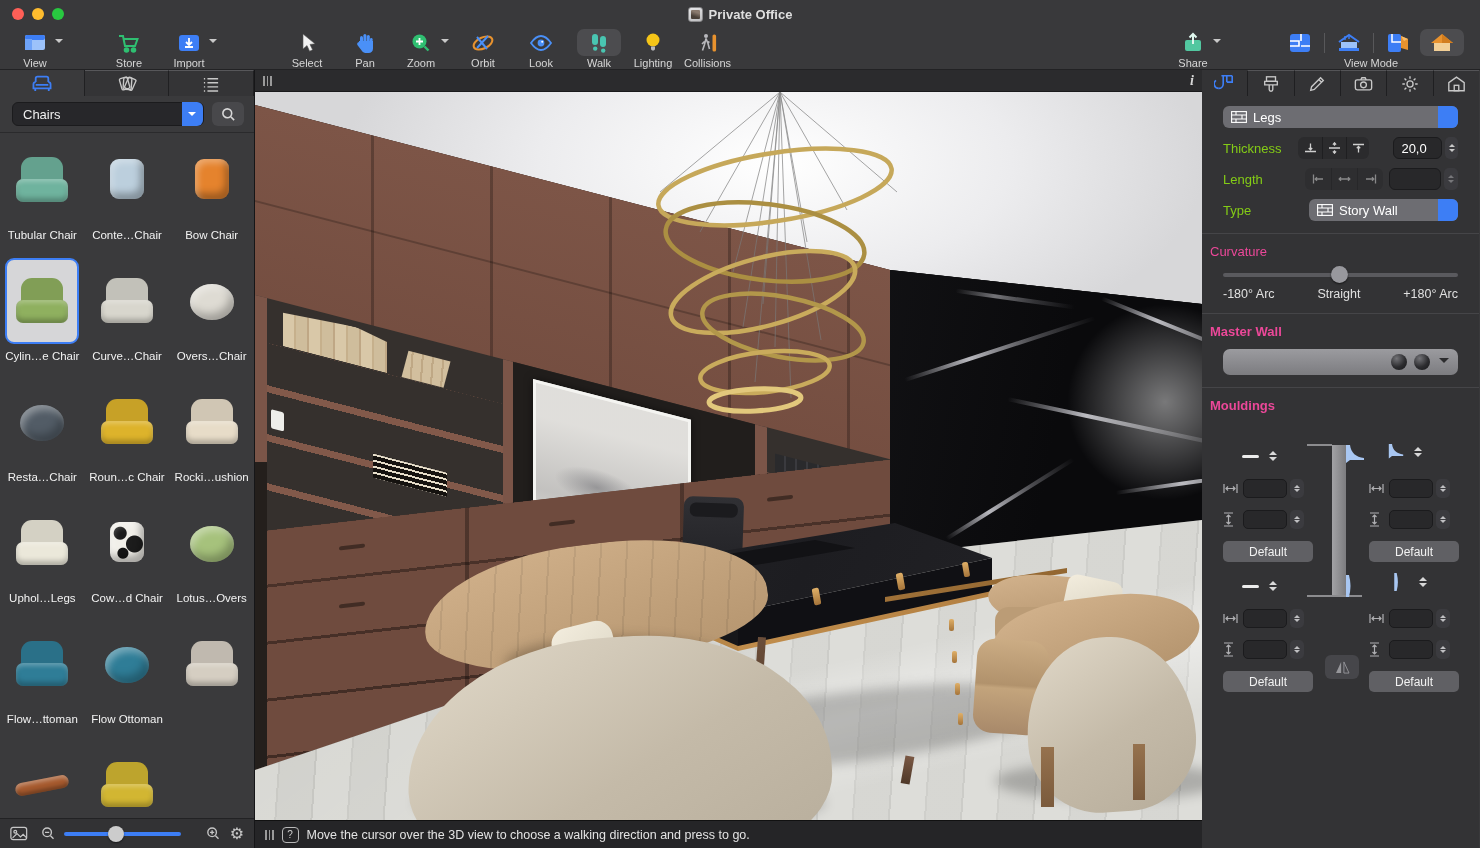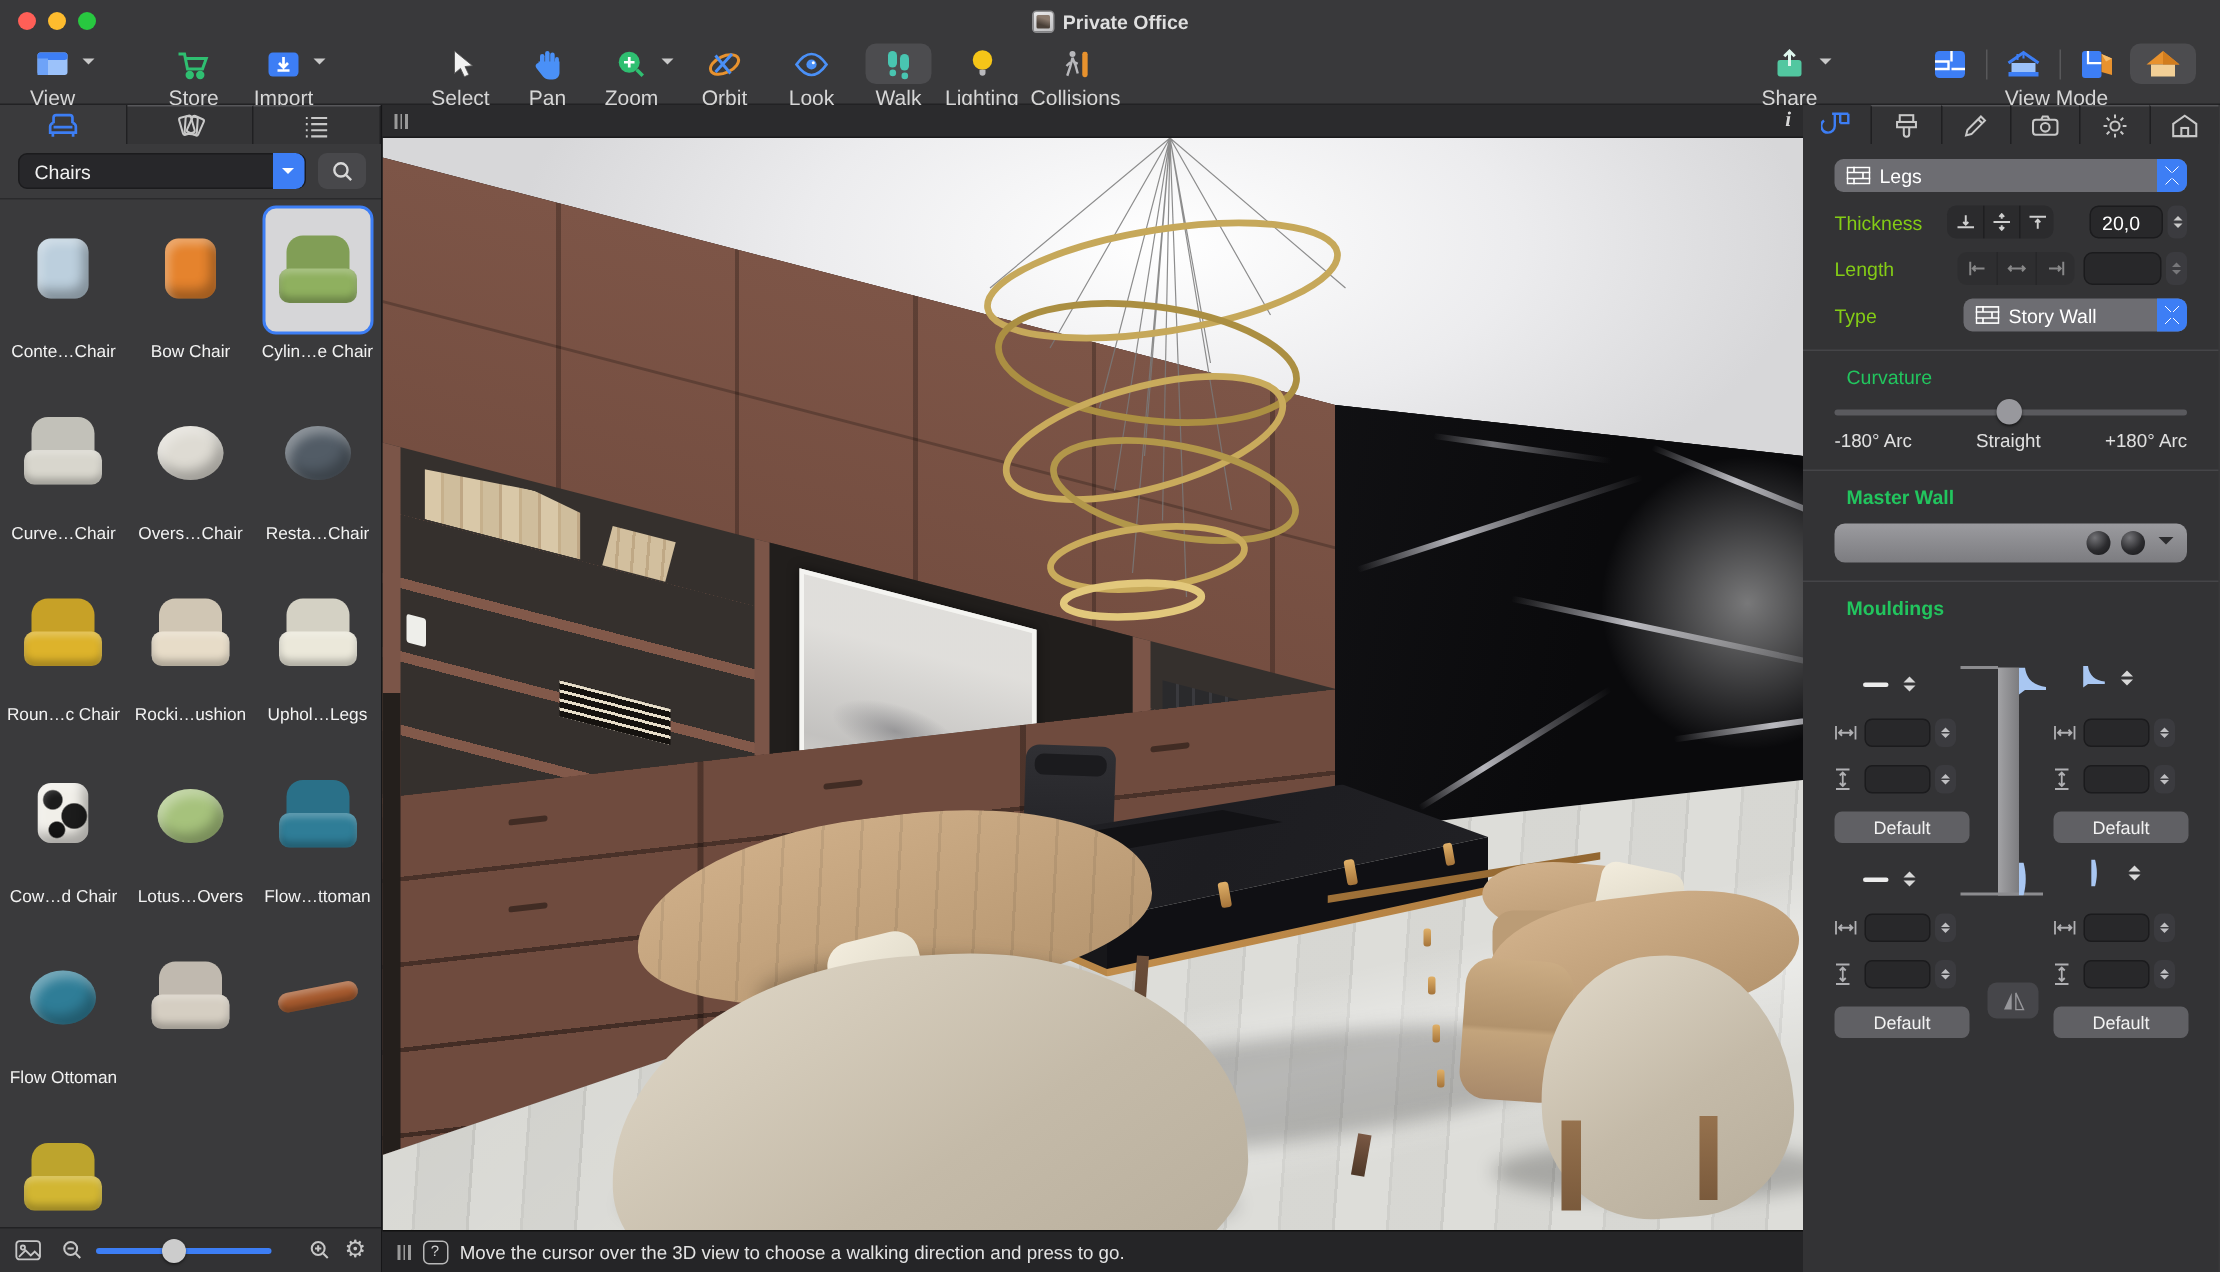--- a/index.html
+++ b/index.html
@@ -13,21 +13,21 @@
   .light { width:12px; height:12px; border-radius:50%; }
   .light.red{background:#ff5f57} .light.yellow{background:#febc2e} .light.green{background:#28c840}
   .titlewrap { display:flex; align-items:center; gap:6px; }
   .doc-icon { width:15px; height:15px; border-radius:3px; background:linear-gradient(160deg,#e8e8ea,#bdbdbf); position:relative; border:1px solid #8a8a8c; }
   .doc-icon::after { content:""; position:absolute; left:2px; top:2px; right:2px; bottom:2px; background:linear-gradient(200deg,#8a7a6e 30%,#4a4038 70%); border-radius:1px; }
   .wintitle { font-size:13px; font-weight:bold; color:#dfdfdf; }
 
   
   .toolbar { height:42px; display:flex; align-items:flex-start; padding:1px 14px 0 12px; background:#39393b; border-bottom:1px solid #222224; }
   .tb { min-width:46px; display:flex; flex-direction:column; align-items:center; }
-  .tb-label { font-size:14px; color:#d6d6d6; margin-top:1px; white-space:nowrap; }
+  .tb-label { font-size:11px; color:#d6d6d6; margin-top:1px; white-space:nowrap; }
   .ibox { position:relative; width:44px; height:27px; display:flex; align-items:center; justify-content:center; border-radius:7px; }
   .tb.active .ibox { background:#4c4c4f; }
   .chev { position:absolute; right:-6px; top:10px; width:0; height:0; border:4px solid transparent; border-top-color:#c9c9c9; }
   .vm-row { display:flex; align-items:center; gap:0; height:27px; }
   .vm-btn { width:44px; height:27px; display:flex; align-items:center; justify-content:center; border-radius:7px; }
   .vm-btn.active { background:#4c4c4f; }
   .vm-sep { width:1px; height:20px; background:#58585a; margin:0 2px; }
   .sp { flex:1; }
 
   
@@ -165,21 +165,21 @@
   .seg > div:first-child { border-left:none; }
   .field { height:22px; background:#28282a; border:1px solid #1b1b1d; border-radius:6px; color:#fff; font-size:13px; display:flex; align-items:center; padding-left:7px; }
   .stepper { position:relative; width:15px; height:22px; background:#3b3b3f; border-radius:5px; margin-left:3px; }
   .stepper::before { content:""; position:absolute; left:4px; top:4px; border:3.5px solid transparent; border-bottom-color:#c9c9c9; }
   .stepper::after { content:""; position:absolute; left:4px; bottom:4px; border:3.5px solid transparent; border-top-color:#c9c9c9; }
   .stepper.dim::before { border-bottom-color:#77777a; } .stepper.dim::after { border-top-color:#77777a; }
   .divider { height:1px; background:#454548; margin:12px 0 10px; }
   .slider-track { position:relative; height:4px; background:#5a5a5e; border-radius:2px; margin:14px 21px 6px; }
   .slider-knob { position:absolute; left:108px; top:-7px; width:17px; height:17px; border-radius:50%; background:#98989d; box-shadow:0 1px 2px rgba(0,0,0,.6); }
   .curve-labels { display:flex; justify-content:space-between; margin:10px 21px 0; font-size:12.5px; color:#e0e0e0; }
-  .sec-title { font-weight:bold; font-size:13px; color:#22c55e; margin:4px 29px 10px; }
+  .sec-title { font-weight:bold; font-size:13px; color:#ec4899; margin:4px 8px 10px; }
   .master-bar { position:relative; height:26px; margin:0 21px; border-radius:7px; background:linear-gradient(#9b9b9f,#7c7c80); display:flex; align-items:center; justify-content:flex-end; gap:7px; padding-right:28px; }
   .sphere { width:16px; height:16px; border-radius:50%; background:radial-gradient(circle at 35% 28%, #737377, #2c2c2f 55%, #161618); }
   .master-bar::after { content:""; position:absolute; right:9px; top:9px; border:5px solid transparent; border-top-color:#2c2c2e; }
   .mouldings { position:relative; height:300px; margin-top:2px; }
   .m-abs { position:absolute; }
   .mrow { display:flex; align-items:center; }
   .m-field { width:44px; height:19px; background:#28282a; border:1px solid #1b1b1d; border-radius:5px; }
   .m-stepper { position:relative; width:14px; height:19px; background:#3b3b3f; border-radius:5px; margin-left:3px; }
   .m-stepper::before { content:""; position:absolute; left:3.5px; top:3px; border:3.2px solid transparent; border-bottom-color:#bfbfc2; }
   .m-stepper::after { content:""; position:absolute; left:3.5px; bottom:3px; border:3.2px solid transparent; border-top-color:#bfbfc2; }
@@ -400,20 +400,29 @@
           <span>Chairs</span>
         </div>
         <div class="search-btn">
           <svg width="15" height="15" viewBox="0 0 16 16" fill="none" stroke="#d8d8d8" stroke-width="1.7">
               <circle cx="6.7" cy="6.7" r="4.7"></circle>
               <path d="M10.4 10.4l3.6 3.6"></path>
             </svg>
         </div>
       </div>
       <div class="lib-grid">
+  <div class="lib-item">
+    <div class="thumb">
+      <div class="chair shape-armchair">
+        <div class="c-back" style="background: rgb(111, 179, 158);"></div>
+        <div class="c-seat" style="background: rgb(111, 179, 158);"></div>
+      </div>
+    </div>
+    <div class="lib-label">Tubular Chair</div>
+  </div>
 
   <div class="lib-item">
     <div class="thumb">
       <div class="chair shape-stool">
 
         <div class="c-seat" style="background: rgb(188, 207, 221);"></div>
       </div>
     </div>
     <div class="lib-label">Conte…Chair</div>
   </div>

